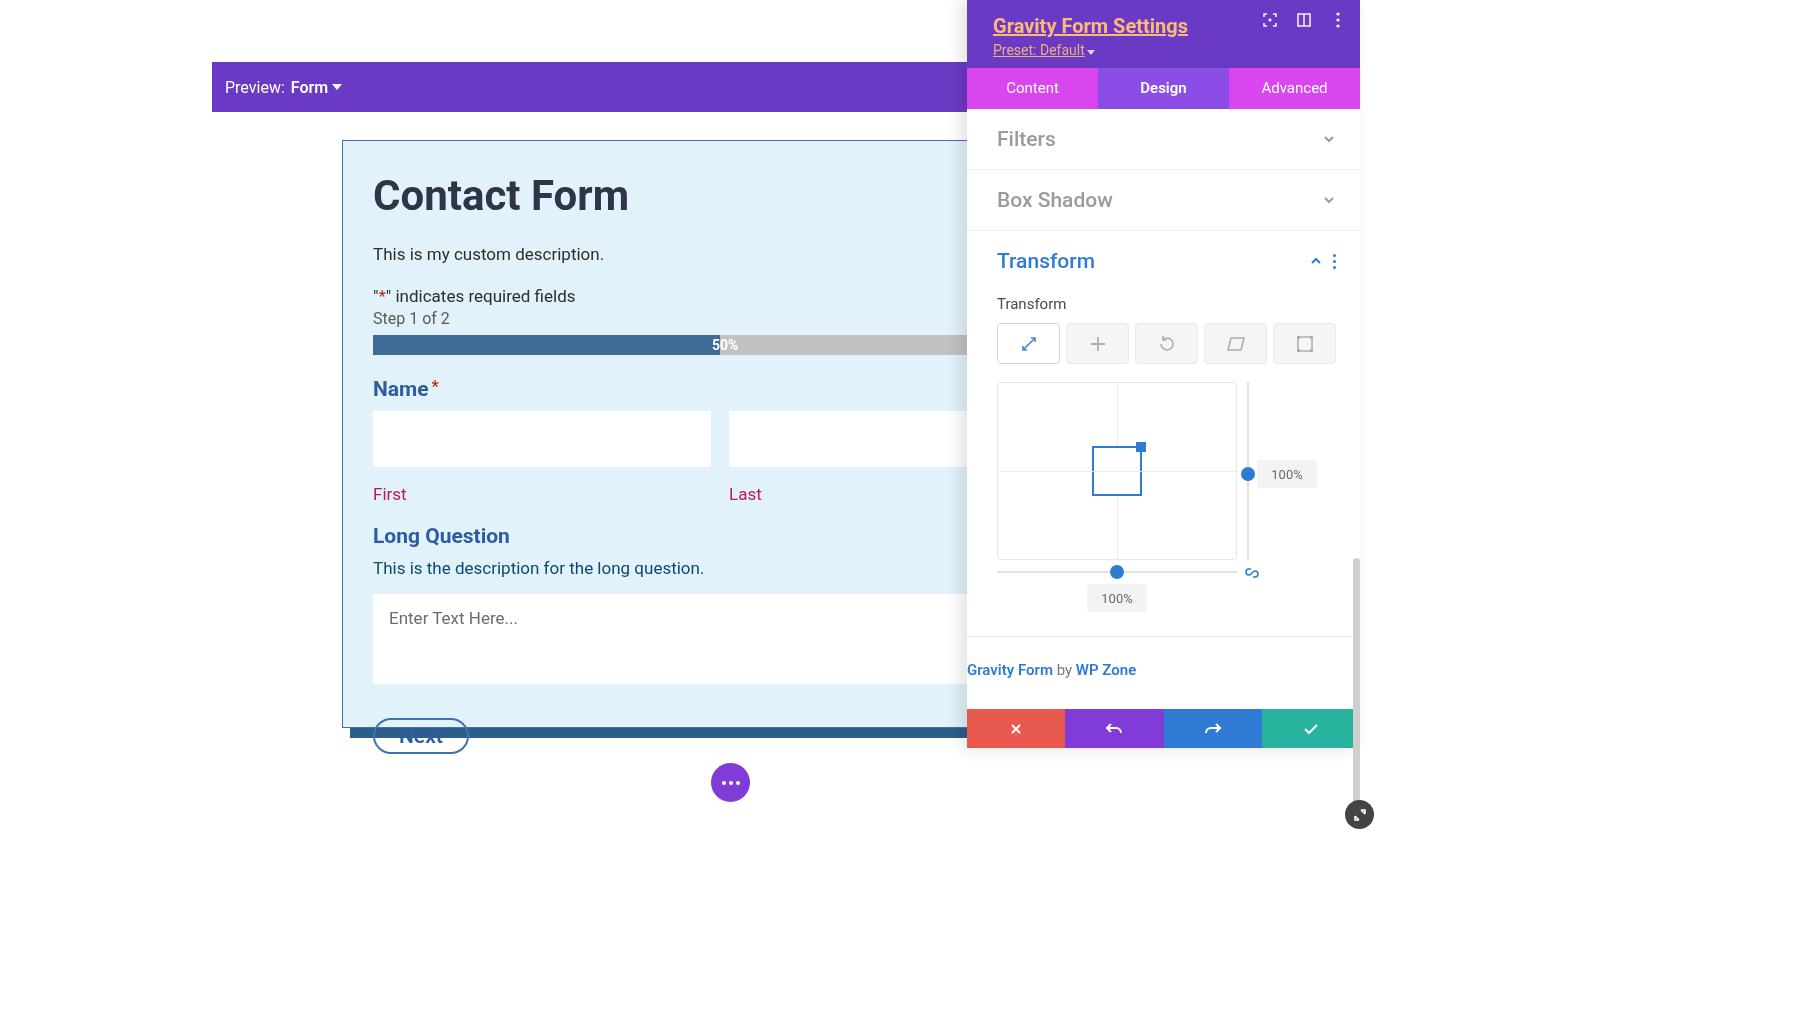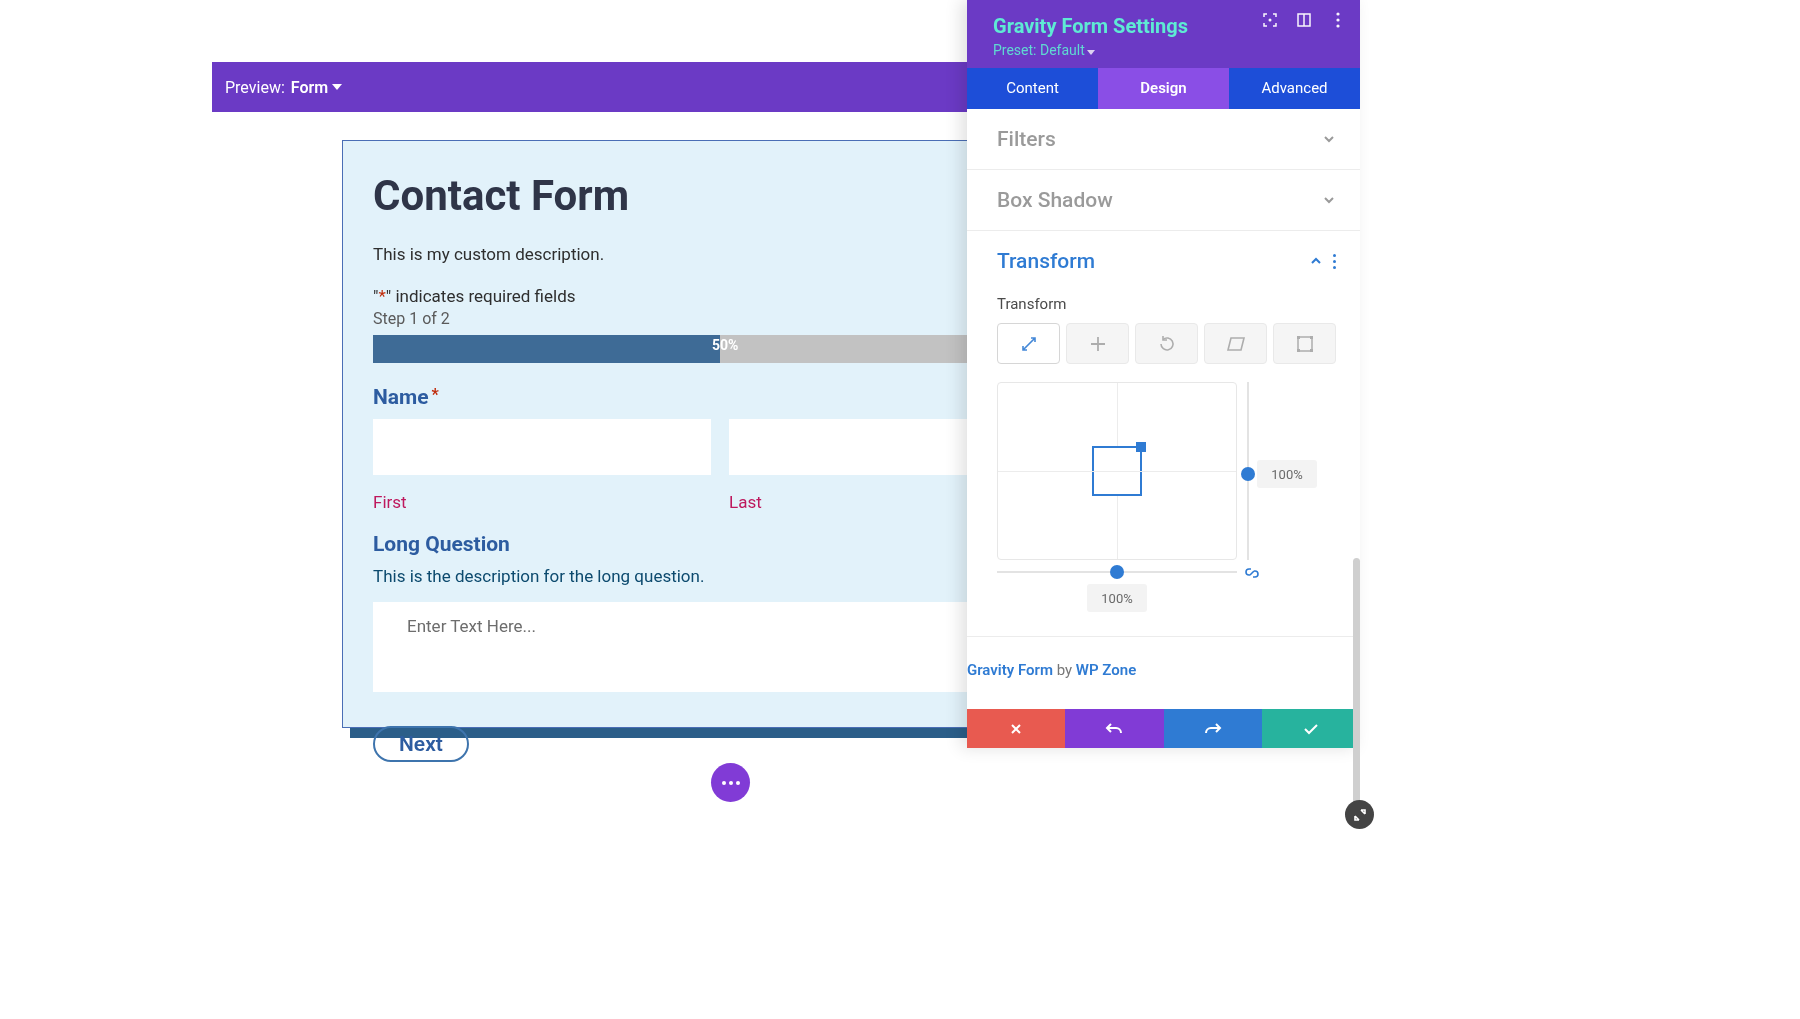--- a/index.html
+++ b/index.html
@@ -12,47 +12,47 @@
 .caret-down { display: inline-block; width: 0; height: 0; border-left: 5px solid transparent; border-right: 5px solid transparent; border-top: 6px solid #fff; }
 
 
 .form-shadow { position: absolute; left: 350px; top: 150px; width: 756px; height: 588px; background: #2b5e89; }
 .form-panel { position: absolute; left: 342px; top: 140px; width: 756px; height: 588px; background: #e2f2fa; border: 1px solid #4a6eb5; padding: 30px 30px 20px 30px; }
 .form-title { font-size: 42px; font-weight: 700; color: #2f3548; margin-bottom: 24px; }
 .form-desc { font-size: 17px; color: #2e2e2e; margin-bottom: 22px; }
 .req-note { font-size: 17px; color: #2e2e2e; margin-bottom: 3px; }
 .req-note .star { color: #c02b0a; }
 .step-text { font-size: 16px; color: #5a5a5a; margin-bottom: 7px; }
-.progress-bar { height: 28px; background: #c2c2c2; position: relative; margin-bottom: 22px; }
+.progress-bar { height: 20px; background: #c2c2c2; position: relative; margin-bottom: 22px; }
 .progress-fill { height: 100%; background: #3e6b96; }
 .progress-pct { position: absolute; top: 0; right: calc(100% - 50% + 8px); line-height: 20px; color: #fff; font-size: 14px; font-weight: 700; transform: translateX(100%); }
 .field-label { font-size: 21px; font-weight: 700; color: #2d5ca0; margin-bottom: 10px; }
 .field-label .star { color: #c02b0a; font-size: 16px; vertical-align: top; margin-left: 3px; }
 .name-row { display: flex; gap: 18px; margin-bottom: 20px; }
 .name-col { flex: 1; }
 .text-input { width: 100%; height: 56px; background: #fff; border: none; padding: 0 14px; font-size: 17px; }
 .sub-label { font-size: 17px; color: #be185d; margin-top: 17px; }
 .section-desc { font-size: 17px; color: #0c4a6e; margin-top: 6px; margin-bottom: 16px; }
-.textarea { width: 100%; height: 90px; background: #fff; border: none; padding: 14px 34px; font-size: 17px; resize: none; }
+.textarea { width: 100%; height: 90px; background: #fff; border: none; padding: 14px 16px; font-size: 17px; resize: none; }
 .textarea::placeholder { color: #6d6d6d; }
 .next-btn { margin-top: 30px; border: 2px solid #3e74ad; background: transparent; color: #2d5ca0; font-size: 21px; font-weight: 600; padding: 4px 24px; border-radius: 28px; cursor: pointer; }
 
 
 .fab { position: absolute; left: 711px; top: 763px; width: 39px; height: 39px; border-radius: 50%; background: #813bd6; display: flex; align-items: center; justify-content: center; gap: 3px; cursor: pointer; }
 .fab i { width: 4px; height: 4px; border-radius: 50%; background: #fff; }
 
 
 .settings-panel { position: absolute; left: 967px; top: 0; width: 393px; background: #fff; box-shadow: -6px 0 16px rgba(0,0,0,.12); }
-.sp-header { background: #6b3ac5; padding: 14px 20px 10px 26px; color: #5eead4; position: relative; }
+.sp-header { background: #6b3ac5; padding: 14px 20px 10px 26px; color: #fdba74; position: relative; text-decoration: underline; }
 .sp-title { font-size: 20px; font-weight: 700; }
 .sp-preset { font-size: 14px; opacity: .9; margin-top: 4px; }
 .sp-preset .tri { display: inline-block; margin-left: 2px; width: 0; height: 0; border-left: 4px solid transparent; border-right: 4px solid transparent; border-top: 5px solid #fff; opacity: .85; }
 .sp-header-icons { position: absolute; right: 14px; top: 12px; display: flex; gap: 18px; align-items: center; }
 .sp-header-icons .ico { width: 16px; height: 16px; display: flex; align-items: center; justify-content: center; opacity: .95; cursor: pointer; }
-.tabbar { display: flex; background: #1d4ed8; }
+.tabbar { display: flex; background: #d946ef; }
 .tab { flex: 1; text-align: center; color: #fff; font-size: 15px; padding: 11px 0 12px; cursor: pointer; }
 .tab.active { background: #8a4ee6; font-weight: 600; }
 .section { padding: 18px 24px 18px 30px; border-bottom: 1px solid #ececec; display: flex; align-items: center; justify-content: space-between; cursor: pointer; }
 .section-title { font-size: 21px; color: #9a9a9a; font-weight: 500; }
 .section.active .section-title { color: #2f7bd3; }
 .chev { width: 14px; height: 14px; display: flex; align-items: center; justify-content: center; }
 .section .kebab { display: none; margin-left: 10px; }
 .section.active .kebab { display: flex; flex-direction: column; gap: 3px; }
 .section.active .kebab i { width: 3px; height: 3px; border-radius: 50%; background: #2f7bd3; }
 .section.active .chev svg { transform: rotate(180deg); }

